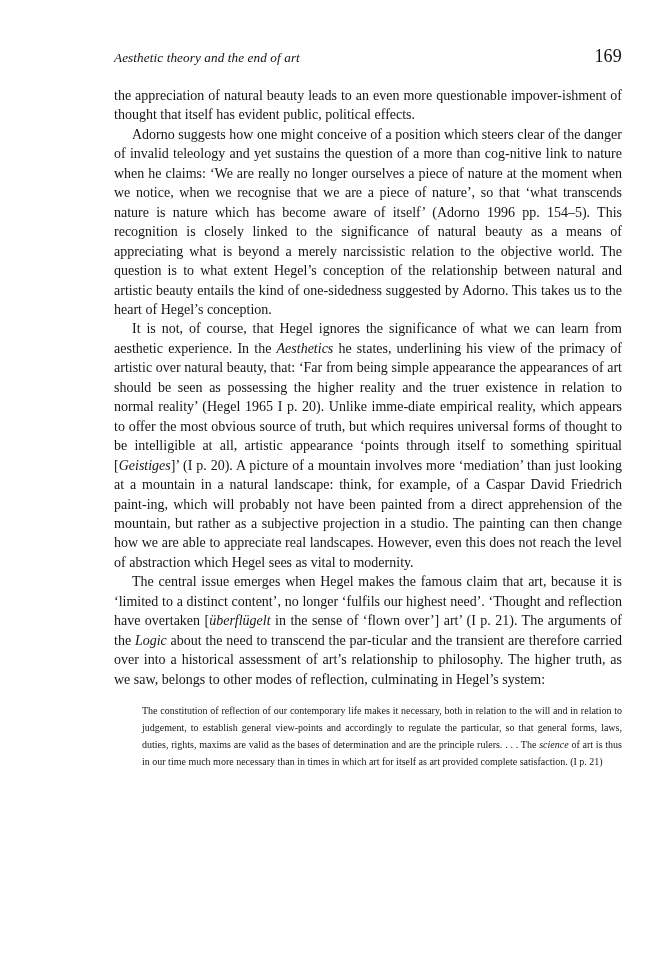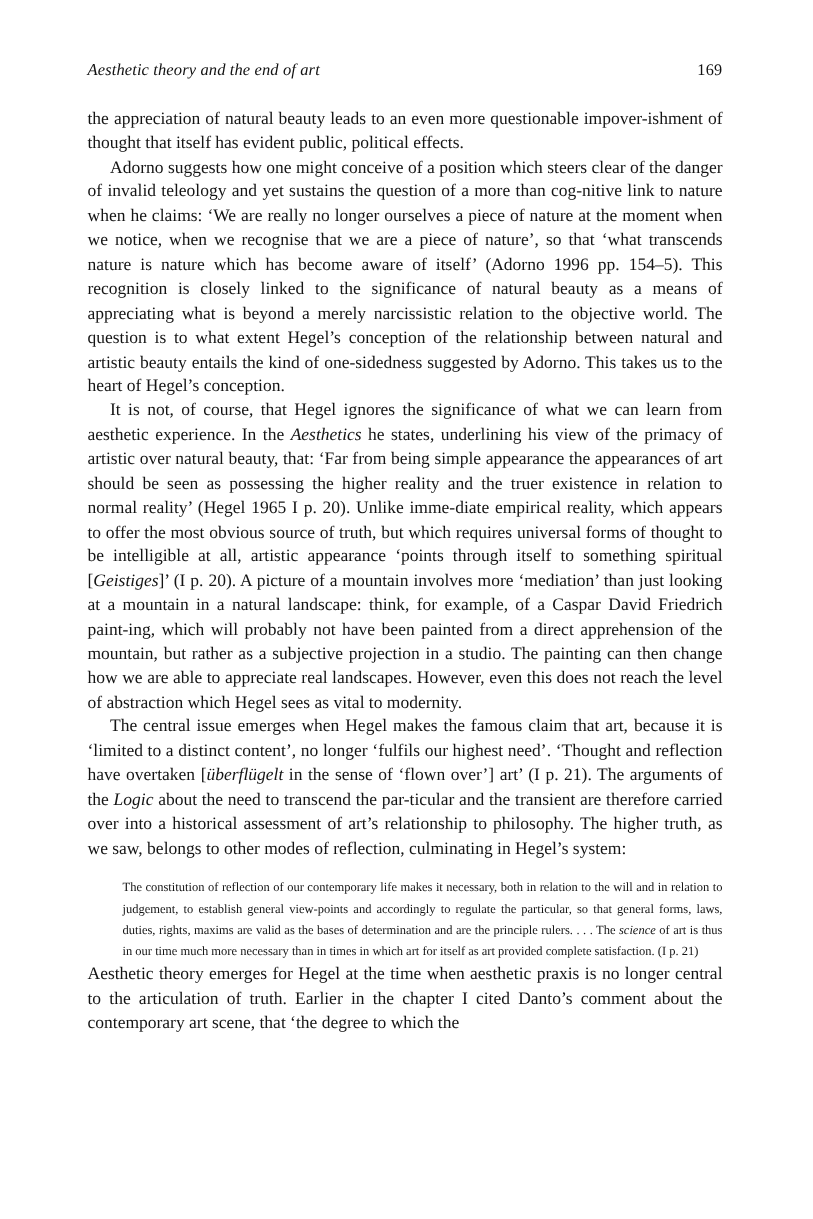--- a/index.html
+++ b/index.html
@@ -14,20 +14,21 @@
     color: #1a1a1a;
     overflow: hidden;
   }
   .page {
     position: relative;
     width: 592px;
     height: 975px;
     box-sizing: border-box;
     padding: 12px;
     background: #ffffff;
+    margin-left: 44px;
   }
 
   
   .running-head {
     position: absolute;
     top: 48px;
     left: 70px;
     width: 508px;
     display: flex;
     justify-content: space-between;
@@ -35,21 +36,21 @@
     font-size: 13.2px;
     line-height: 16px;
     color: #121212;
   }
   .running-head .rh-title {
     font-style: italic;
     letter-spacing: 0.1px;
   }
   .running-head .rh-folio {
     font-style: normal;
-    font-size: 13px;
+    font-size: 18px;
     letter-spacing: 0.2px;
     text-align: right;
   }
 
   
   .textblock {
     position: absolute;
     top: 86px;
     left: 70px;
     width: 508px;
@@ -109,16 +110,15 @@
         <p class="body-par no-indent" id="par-1">the appreciation of natural beauty leads to an even more questionable impover-ishment of thought that itself has evident public, political effects.</p>
         <p class="body-par indent" id="par-2">Adorno suggests how one might conceive of a position which steers clear of the danger of invalid teleology and yet sustains the question of a more than cog-nitive link to nature when he claims: ‘We are really no longer ourselves a piece of nature at the moment when we notice, when we recognise that we are a piece of nature’, so that ‘what transcends nature is nature which has become aware of itself’ (Adorno 1996 pp. 154–5). This recognition is closely linked to the significance of natural beauty as a means of appreciating what is beyond a merely narcissistic relation to the objective world. The question is to what extent Hegel’s conception of the relationship between natural and artistic beauty entails the kind of one-sidedness suggested by Adorno. This takes us to the heart of Hegel’s conception.</p>
         <p class="body-par indent" id="par-3">It is not, of course, that Hegel ignores the significance of what we can learn from aesthetic experience. In the <i>Aesthetics</i> he states, underlining his view of the primacy of artistic over natural beauty, that: ‘Far from being simple appearance the appearances of art should be seen as possessing the higher reality and the truer existence in relation to normal reality’ (Hegel 1965 I p. 20). Unlike imme-diate empirical reality, which appears to offer the most obvious source of truth, but which requires universal forms of thought to be intelligible at all, artistic appearance ‘points through itself to something spiritual [<i>Geistiges</i>]’ (I p. 20). A picture of a mountain involves more ‘mediation’ than just looking at a mountain in a natural landscape: think, for example, of a Caspar David Friedrich paint-ing, which will probably not have been painted from a direct apprehension of the mountain, but rather as a subjective projection in a studio. The painting can then change how we are able to appreciate real landscapes. However, even this does not reach the level of abstraction which Hegel sees as vital to modernity.</p>
         <p class="body-par indent" id="par-4">The central issue emerges when Hegel makes the famous claim that art, because it is ‘limited to a distinct content’, no longer ‘fulfils our highest need’. ‘Thought and reflection have overtaken [<i>überflügelt</i> in the sense of ‘flown over’] art’ (I p. 21). The arguments of the <i>Logic</i> about the need to transcend the par-ticular and the transient are therefore carried over into a historical assessment of art’s relationship to philosophy. The higher truth, as we saw, belongs to other modes of reflection, culminating in Hegel’s system:</p>
       </div>
 
     <blockquote class="blockquote">
       <p id="quote-text">The constitution of reflection of our contemporary life makes it necessary, both in relation to the will and in relation to judgement, to establish general view-points and accordingly to regulate the particular, so that general forms, laws, duties, rights, maxims are valid as the bases of determination and are the principle rulers. . . . The <i>science</i> of art is thus in our time much more necessary than in times in which art for itself as art provided complete satisfaction. (I p. 21)</p>
     </blockquote>
 
-    <p class="body-par no-indent after-quote" id="closing-par">Aesthetic theory emerges for Hegel at the time when aesthetic praxis is no longer central to the articulation of truth. Earlier in the chapter I cited Danto’s comment about the contemporary art scene, that ‘the degree to which the</p>
   </div>
 
 </div>
 
 </body></html>

